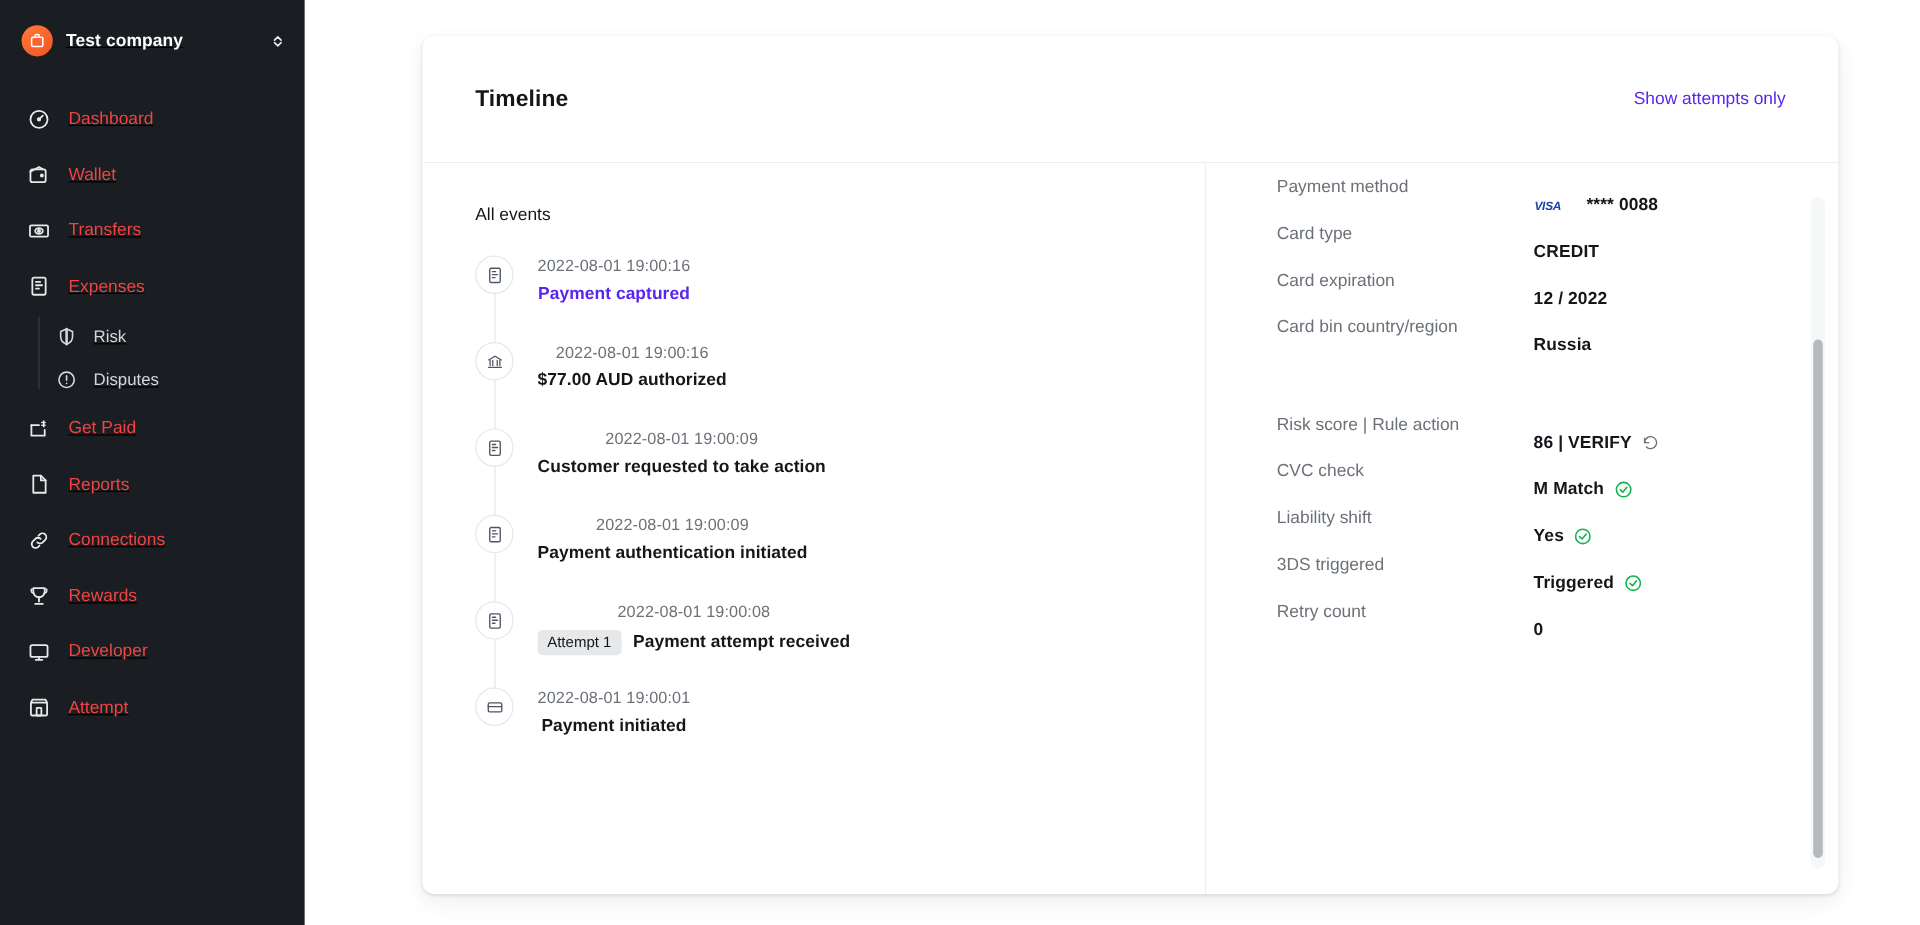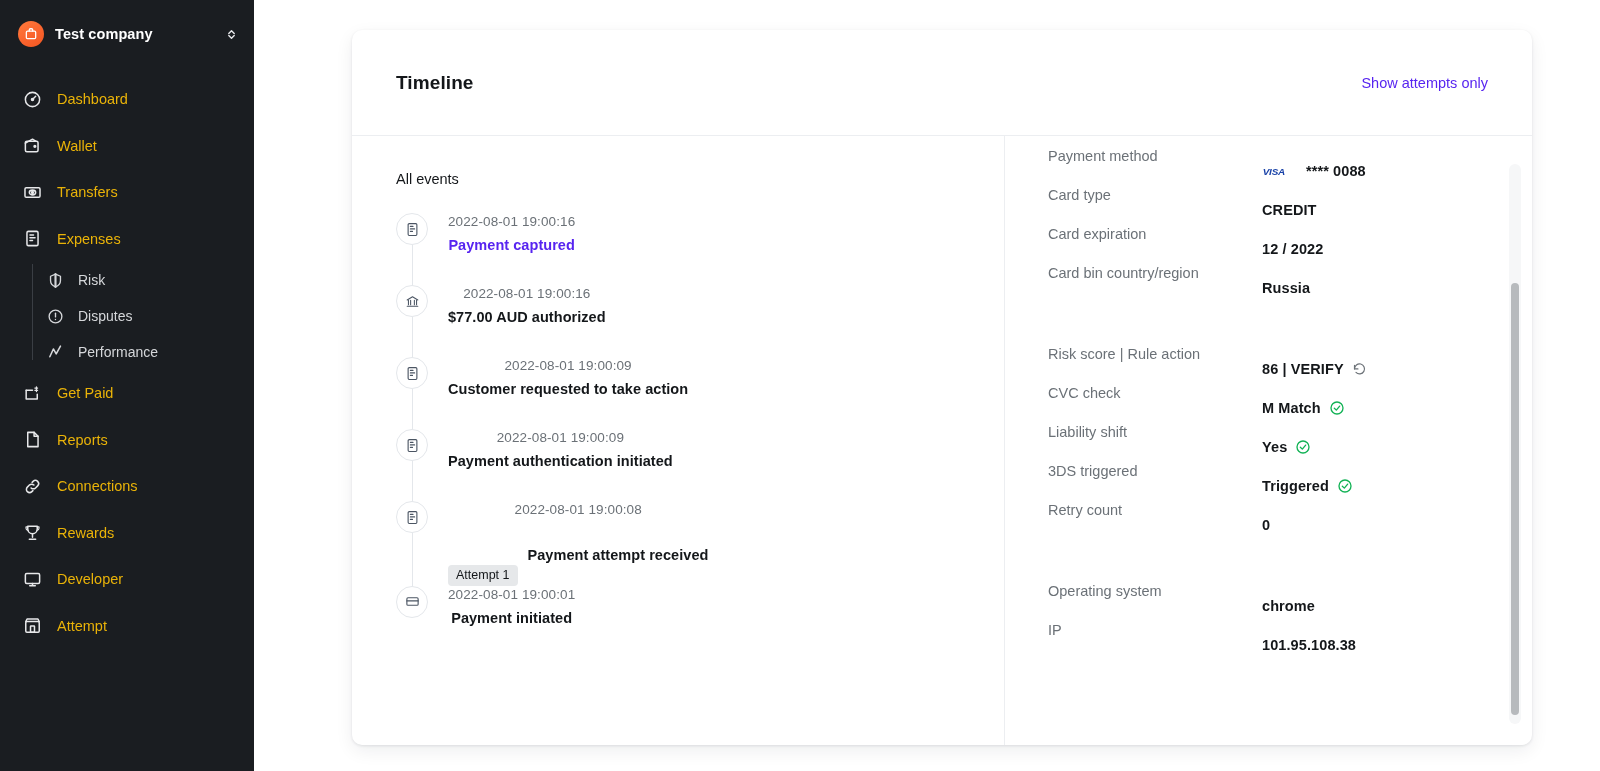--- a/index.html
+++ b/index.html
@@ -2,21 +2,21 @@
 <html><head>
 <meta charset="utf-8">
 <style>
   * { box-sizing: border-box; margin: 0; padding: 0; }
   html, body {
     width: 1600px; height: 771px;
     background: #ffffff;
     font-family: "Liberation Sans", sans-serif;
     overflow: hidden;
   }
-  .app { position: relative; width: 1600px; height: 771px; display: flex; background: #fff; }
+  .app { position: relative; width: 1600px; height: 771px; display: flex; background: #fff; text-decoration: underline; }
 
   
   .sidebar {
     width: 254px; height: 771px; flex: 0 0 254px;
     background: #1a1d21;
     padding-top: 12px;
     position: relative;
     overflow: hidden;
   }
   .org {
@@ -33,21 +33,21 @@
   .org-name {
     color: #ffffff; font-size: 14.5px; font-weight: 700;
     letter-spacing: .1px; flex: 1 1 auto; white-space: nowrap;
   }
   .org-caret { color: #e9eaec; display: flex; align-items: center; }
 
   .nav { margin-top: 20px; }
   .nav-item {
     display: flex; align-items: center; gap: 15px;
     height: 46.5px; padding-left: 22px;
-    color: #eab308; font-size: 14.5px; font-weight: 400;
+    color: #ef4444; font-size: 14.5px; font-weight: 400;
     cursor: pointer; position: relative;
   }
   .nav-item .nav-ico { width: 20px; height: 20px; flex: 0 0 20px; display: flex; align-items: center; justify-content: center; }
   .nav-item.active { color: #f2512a; font-weight: 700; }
   .nav-item.active .nav-ico svg { stroke: #f2512a; }
 
   .subnav { position: relative; padding-left: 46px; text-align: center; }
   .subnav::before {
     content: ""; position: absolute; left: 32px; top: 2px; bottom: 10px;
     width: 1px; background: #3a3e44;
@@ -96,30 +96,30 @@
     width: 1px; background: #e4e7eb; z-index: 1;
   }
   .event:last-child .ev-line { display: none; }
   .ev-body { padding-top: 1px; }
   .ev-time { font-size: 13.5px; color: #6b7177; margin-bottom: 8px; letter-spacing: .1px; }
   .ev-label { font-size: 14.5px; color: #14171a; font-weight: 700; letter-spacing: .05px; }
   .ev-label.link { color: #5724f0; font-weight: 700; cursor: pointer; }
   .ev-row { display: flex; align-items: center; gap: 10px; }
   .badge {
     background: #e6e8ea; color: #14171a; font-size: 12.5px; font-weight: 400;
-    border-radius: 4px; padding: 4px 8px; line-height: 1; margin-top: 40px;
+    border-radius: 4px; padding: 4px 8px; line-height: 1;
   }
 
   
   .details-col {
     flex: 1 1 auto; position: relative;
     border-left: 1px solid #eceef1;
     overflow: hidden;
   }
-  .details-inner { position: absolute; left: 1px; top: -22px; right: 0; padding: 22px 44px 20px 42px; }
+  .details-inner { position: absolute; left: 17px; top: -22px; right: 0; padding: 22px 44px 20px 42px; }
   .dgroup { margin-bottom: 0; }
   .drow { display: flex; align-items: center; height: 39px; }
   .dlabel { width: 214px; flex: 0 0 214px; font-size: 14.5px; color: #6b7177; font-weight: 400; }
   .dval { font-size: 14.5px; color: #14171a; font-weight: 700; display: flex; align-items: center; gap: 8px; letter-spacing: .1px; margin-top: 31px; }
   .dval .mono-light { font-weight: 700; }
   .gap-lg { height: 42px; }
   .gap-xl { height: 42px; }
   .visa {
     display: inline-flex; align-items: center; justify-content: center;
     background: #fff; margin-right: 2px;
@@ -219,28 +219,20 @@
         <div class="sub-item">
           <span class="nav-ico">
             <svg width="17" height="17" viewBox="0 0 24 24" fill="none" stroke="#d5d7da" stroke-width="1.9" stroke-linecap="round" stroke-linejoin="round">
               <circle cx="12" cy="12" r="9"></circle>
               <path d="M12 7.4v5.2"></path>
                 <circle cx="12" cy="16.2" r="1" fill="#d5d7da" stroke="none"></circle>
             </svg>
           </span>
           <span>Disputes</span>
         </div>
-        <div class="sub-item">
-          <span class="nav-ico">
-            <svg width="17" height="17" viewBox="0 0 24 24" fill="none" stroke="#d5d7da" stroke-width="2.2" stroke-linecap="round" stroke-linejoin="round">
-              <path d="M4 18L9 7l4 7 6-11"></path>
-            </svg>
-          </span>
-          <span>Performance</span>
-        </div>
       </div>
 
       <div class="nav-item">
         <span class="nav-ico">
           <svg width="19" height="19" viewBox="0 0 24 24" fill="none" stroke="#e7e8ea" stroke-width="1.9" stroke-linecap="round" stroke-linejoin="round">
             <path d="M4 8v11h14v-6"></path>
               <path d="M4 8h8"></path>
             <path d="M17 3.5v6M15 5.2h3.4M15 8h3.4" stroke-width="1.6"></path>
           </svg>
         </span>
@@ -501,30 +493,20 @@
                 </span>
               </div>
               <div class="drow">
                 <span class="dlabel">Retry count</span>
                 <span class="dval">0</span>
               </div>
             </div>
 
             <div class="gap-xl"></div>
 
-            <div class="dgroup">
-              <div class="drow">
-                <span class="dlabel">Operating system</span>
-                <span class="dval">chrome</span>
-              </div>
-              <div class="drow">
-                <span class="dlabel">IP</span>
-                <span class="dval">101.95.108.38</span>
-              </div>
-            </div>
 
           </div>
 
           <div class="scroll-track"></div>
           <div class="scroll-thumb"></div>
         </div>
 
       </div>
     </section>
   </main>

